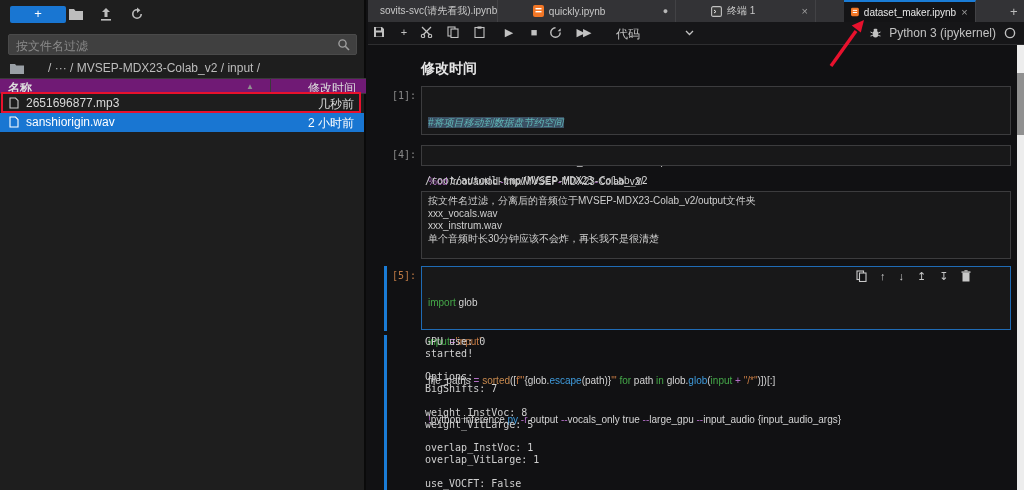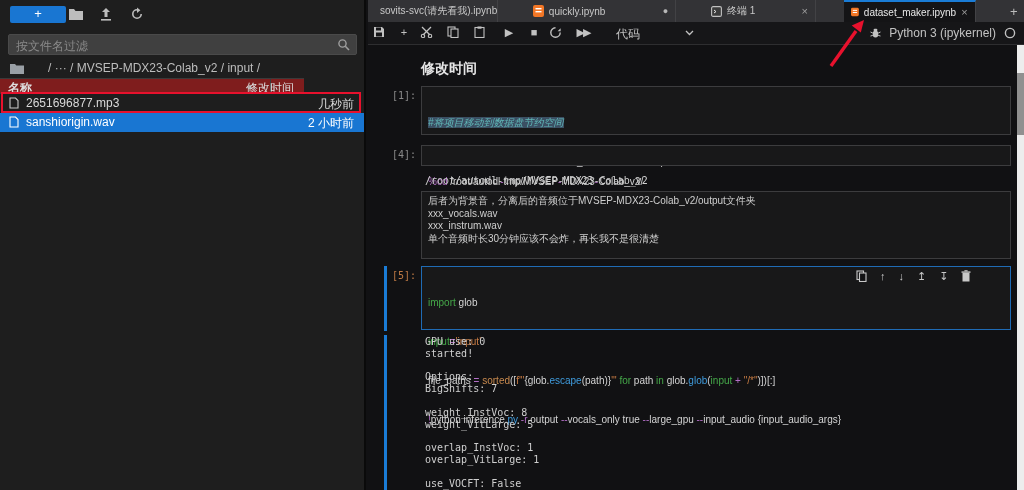--- a/index.html
+++ b/index.html
@@ -8,21 +8,21 @@
   .app { position:relative; width:1024px; height:490px; background:#111113; overflow:hidden; }
 
   
   .fb { position:absolute; left:0; top:0; width:366px; height:490px; background:#1e1e1e; border-right:2px solid #0a0a0a; }
   .fb-btn-new { position:absolute; left:10px; top:6px; width:56px; height:17px; background:#1976d2; border-radius:2px; color:#fff; font-size:13px; line-height:16px; text-align:center; cursor:pointer; }
   .fb-tool { position:absolute; top:7px; width:18px; height:16px; color:#bdbdbd; }
   .fb-search { position:absolute; left:8px; top:34px; width:349px; height:21px; background:#404040; border:1px solid #4a4a4a; border-radius:2px; }
   .fb-search-ph { position:absolute; left:7px; top:3px; font-size:12px; color:#8a8a8a; }
   .fb-search-ico { position:absolute; right:6px; top:3px; }
   .fb-crumb { position:absolute; left:10px; top:60px; height:16px; font-size:12px; color:#bdbdbd; display:flex; align-items:center; gap:24px; }
-  .fb-head { position:absolute; left:0; top:78px; width:304px; height:16px; background:#7f1d1d; border-top:1px solid #3a3a3a; border-bottom:1px solid #3a3a3a; font-size:12px; color:#dedede;font-family:Liberation Serif, serif; }
+  .fb-head { position:absolute; left:0; top:78px; width:366px; height:16px; background:#701a75; border-top:1px solid #3a3a3a; border-bottom:1px solid #3a3a3a; font-size:12px; color:#dedede;font-family:Liberation Serif, serif; }
   .fb-head .col-name { position:absolute; left:8px; top:1px; font-weight:bold; }
   .fb-head .sort { position:absolute; left:246px; top:3px; font-size:8px; color:#909090; }
   .fb-head .divider { position:absolute; left:270px; top:0; width:1px; height:15px; background:#3a3a3a; }
   .fb-head .col-mod { position:absolute; right:10px; top:1px; }
   .fb-row { position:absolute; left:0; width:364px; height:19px; font-size:12px; color:#d9d9d9; cursor:pointer; }
   .fb-row .fname { position:absolute; left:26px; top:2px; }
   .fb-row .ftime { position:absolute; right:10px; top:2px; }
   .fb-row .ficon { position:absolute; left:9px; top:3px; }
   .fb-row.sel { background:#1976d2; color:#fff; }
   .red-box { position:absolute; left:1px; top:92px; width:360px; height:21px; border:2px solid #e8112d; pointer-events:none; }
@@ -259,21 +259,21 @@
         <div><span class="tk-meta">%mv</span><span class="tk-txt"> /root/MVSEP</span><span class="tk-op">-</span><span class="tk-txt">MDX23</span><span class="tk-op">-</span><span class="tk-txt">Colab_v2 /root/autodl</span><span class="tk-op">-</span><span class="tk-txt">tmp/</span></div>
         <div><span class="tk-meta">%mv</span><span class="tk-txt"> /root/audio</span><span class="tk-op">-</span><span class="tk-txt">slicer /root/autodl</span><span class="tk-op">-</span><span class="tk-txt">tmp/</span></div>
       </div>
 
       <div class="prompt" style="top:104px">[4]:</div>
       <div class="codebox" style="top:100px;height:21px">
         <div><span class="tk-meta">%cd</span><span class="tk-txt"> /root/autodl</span><span class="tk-op">-</span><span class="tk-txt">tmp/MVSEP</span><span class="tk-op">-</span><span class="tk-txt">MDX23</span><span class="tk-op">-</span><span class="tk-txt">Colab_v2/</span></div>
       </div>
       <div class="plainout" style="top:130px">/root/autodl-tmp/MVSEP-MDX23-Colab_v2</div>
 
-      <div class="codebox rawbox" style="top:146px;height:68px"><div>后者为背景音，分离后的音频位于MVSEP-MDX23-Colab_v2/output文件夹</div><div>xxx_vocals.wav</div><div>xxx_instrum.wav</div><div>单个音频时长30分钟应该不会炸，再长我不是很清楚</div></div>
+      <div class="codebox rawbox" style="top:146px;height:68px"><div>按文件名过滤，分离后的音频位于MVSEP-MDX23-Colab_v2/output文件夹</div><div>xxx_vocals.wav</div><div>xxx_instrum.wav</div><div>单个音频时长30分钟应该不会炸，再长我不是很清楚</div></div>
 
       <div class="bluebar" style="top:221px;height:65px"></div>
       <div class="prompt active" style="top:225px">[5]:</div>
       <div class="codebox active" style="top:221px;height:64px">
         <div><span class="tk-kw">import</span><span class="tk-txt"> glob</span></div>
         <div><span class="tk-builtin">input</span><span class="tk-op">=</span><span class="tk-str">'input'</span></div>
         <div><span class="tk-txt">file_paths </span><span class="tk-op">=</span><span class="tk-txt"> </span><span class="tk-fn">sorted</span><span class="tk-txt">([</span><span class="tk-str">f'"</span><span class="tk-txt">{glob.</span><span class="tk-prop">escape</span><span class="tk-txt">(path)}</span><span class="tk-str">"'</span><span class="tk-txt"> </span><span class="tk-kw">for</span><span class="tk-txt"> path </span><span class="tk-kw">in</span><span class="tk-txt"> glob.</span><span class="tk-prop">glob</span><span class="tk-txt">(</span><span class="tk-builtin">input</span><span class="tk-txt"> </span><span class="tk-op">+</span><span class="tk-txt"> </span><span class="tk-str">"/*"</span><span class="tk-txt">)])[:]</span></div>
         <div><span class="tk-op">!</span><span class="tk-txt">python inference.</span><span class="tk-prop">py</span><span class="tk-txt"> </span><span class="tk-op">-r</span><span class="tk-txt"> output </span><span class="tk-op">--</span><span class="tk-txt">vocals_only true </span><span class="tk-op">--</span><span class="tk-txt">large_gpu </span><span class="tk-op">--</span><span class="tk-txt">input_audio {input_audio_args}</span></div>
       </div>
       <div class="cell-tools">

